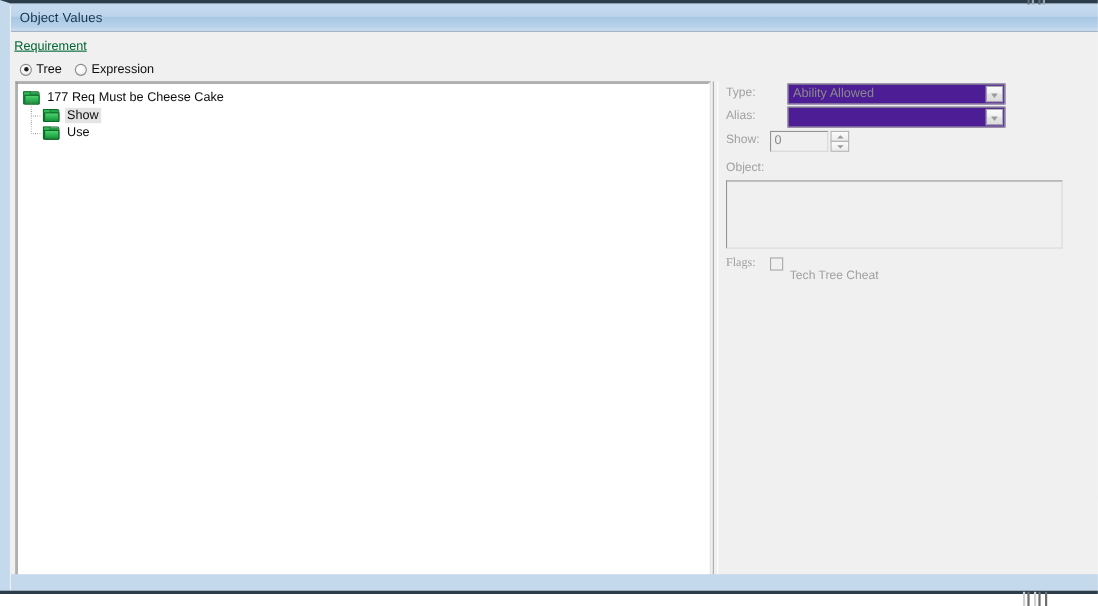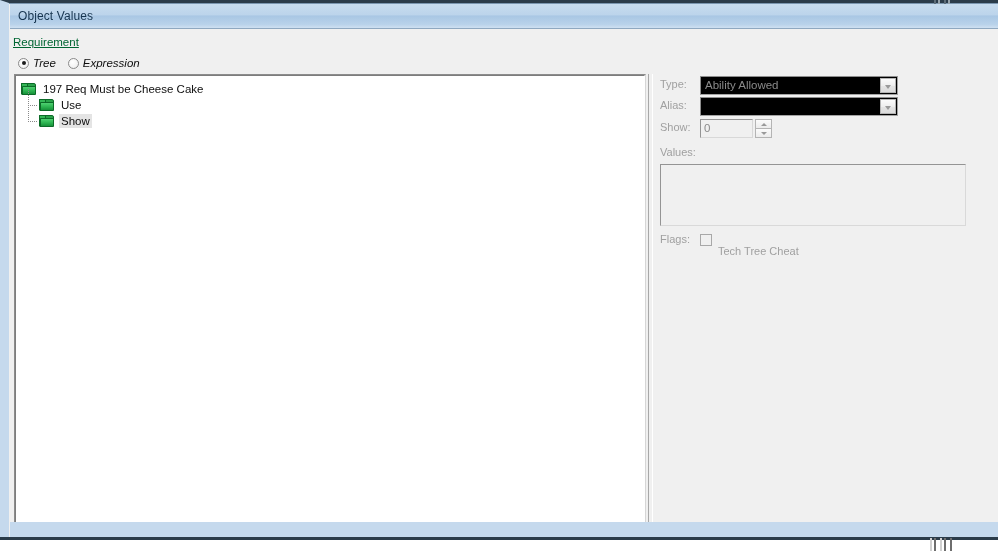--- a/index.html
+++ b/index.html
@@ -92,21 +92,20 @@
     white-space: nowrap;
   }
 
   
   .radio-row {
     position: absolute;
     left: 8px; top: 26px;
     height: 16px;
     display: flex;
     align-items: center;
-    font-style: italic;
   }
   .radio {
     display: inline-flex;
     align-items: center;
     margin-right: 12px;
     cursor: pointer;
     white-space: nowrap;
   }
   .radio .dot {
     width: 11px; height: 11px;
@@ -262,21 +261,22 @@
   }
 
   
   .combo {
     position: absolute;
     height: 19px;
     box-sizing: border-box;
     border: 1px solid #a3a3a3;
     border-top-color: #8d8d8d;
     border-left-color: #8d8d8d;
-    background: #000000;
+    background: #4c1d95;
+    margin-left: 16px;
   }
   .combo .ctext {
     position: absolute;
     left: 4px; top: 2px;
     font-size: 11.5px;
     color: #8a8a8a;
     white-space: nowrap;
   }
   .combo .carrowbox {
     position: absolute;
@@ -419,49 +419,49 @@
     <div class="tree-outer">
       <div class="tree-inner">
         <div class="tree-content">
 
           <div class="tnode">
             <span class="folder">
               <span class="back"></span>
                 <span class="front"></span>
                 <span class="tab"></span>
             </span>
-            <span class="tlabel">197 Req Must be Cheese Cake</span>
+            <span class="tlabel">177 Req Must be Cheese Cake</span>
+          </div>
+
+          <div class="tnode child">
+            <span class="tconnector">
+              <span class="vline"></span>
+                <span class="hline"></span>
+            </span>
+            <span class="folder">
+              <span class="back"></span>
+                <span class="front"></span>
+                <span class="tab"></span>
+            </span>
+            <span class="tlabel selected">Show</span>
           </div>
 
           <div class="tnode child">
             <span class="tconnector">
               <span class="vline"></span>
                 <span class="hline"></span>
             </span>
             <span class="folder">
               <span class="back"></span>
                 <span class="front"></span>
                 <span class="tab"></span>
             </span>
             <span class="tlabel">Use</span>
           </div>
 
-          <div class="tnode child">
-            <span class="tconnector">
-              <span class="vline"></span>
-                <span class="hline"></span>
-            </span>
-            <span class="folder">
-              <span class="back"></span>
-                <span class="front"></span>
-                <span class="tab"></span>
-            </span>
-            <span class="tlabel selected">Show</span>
-          </div>
-
         </div>
       </div>
     </div>
 
     <div class="splitter"></div>
 
     <div class="rpanel">
 
       <div class="fld-label" style="left:4px; top:4px;">Type:</div>
       <div class="combo" style="left:44px; top:2px; width:198px;">
@@ -485,26 +485,26 @@
       </div>
       <div class="spin-btns" style="left:99px; top:45px;">
         <span class="sb up">
             <span class="sarrow"></span>
           </span>
         <span class="sb down">
             <span class="sarrow"></span>
           </span>
       </div>
 
-      <div class="fld-label" style="left:4px; top:72px;">Values:</div>
+      <div class="fld-label" style="left:4px; top:72px;">Object:</div>
       <div class="tooltip-box" style="left:4px; top:90px; width:306px; height:62px;">
         <span style="position:absolute;left:4px;top:2px;font-size:11.5px;color:#8a8a8a;"></span>
       </div>
 
-      <div class="fld-label" style="left:4px; top:159px;">Flags:</div>
+      <div class="fld-label" style="left:4px; top:159px;font-family:Liberation Serif, serif;">Flags:</div>
       <div class="cbox" style="left:44px; top:160px;"></div>
       <div class="fld-label" style="left:62px; top:171px;">Tech Tree Cheat</div>
 
     </div>
 
   </div>
 
   <div class="statusbar">
     <span style="position:absolute;left:6px;top:1px;font-size:11px;color:#2b4256;"></span>
   </div>

